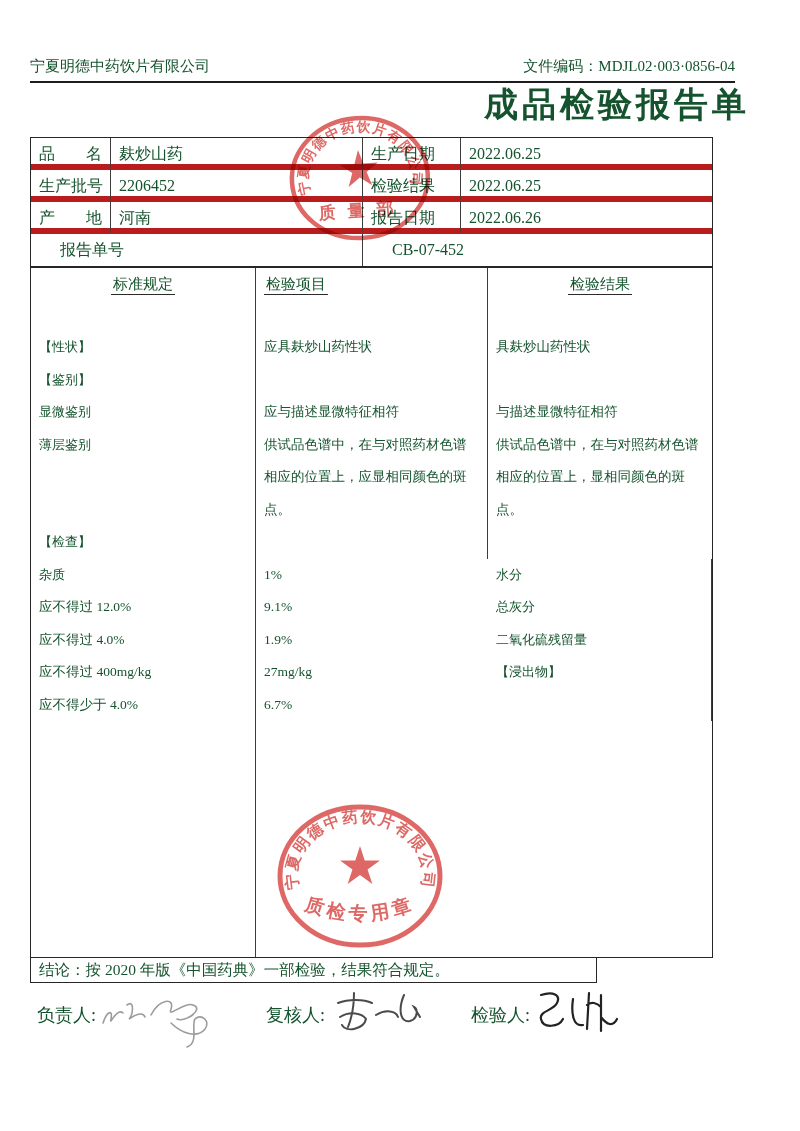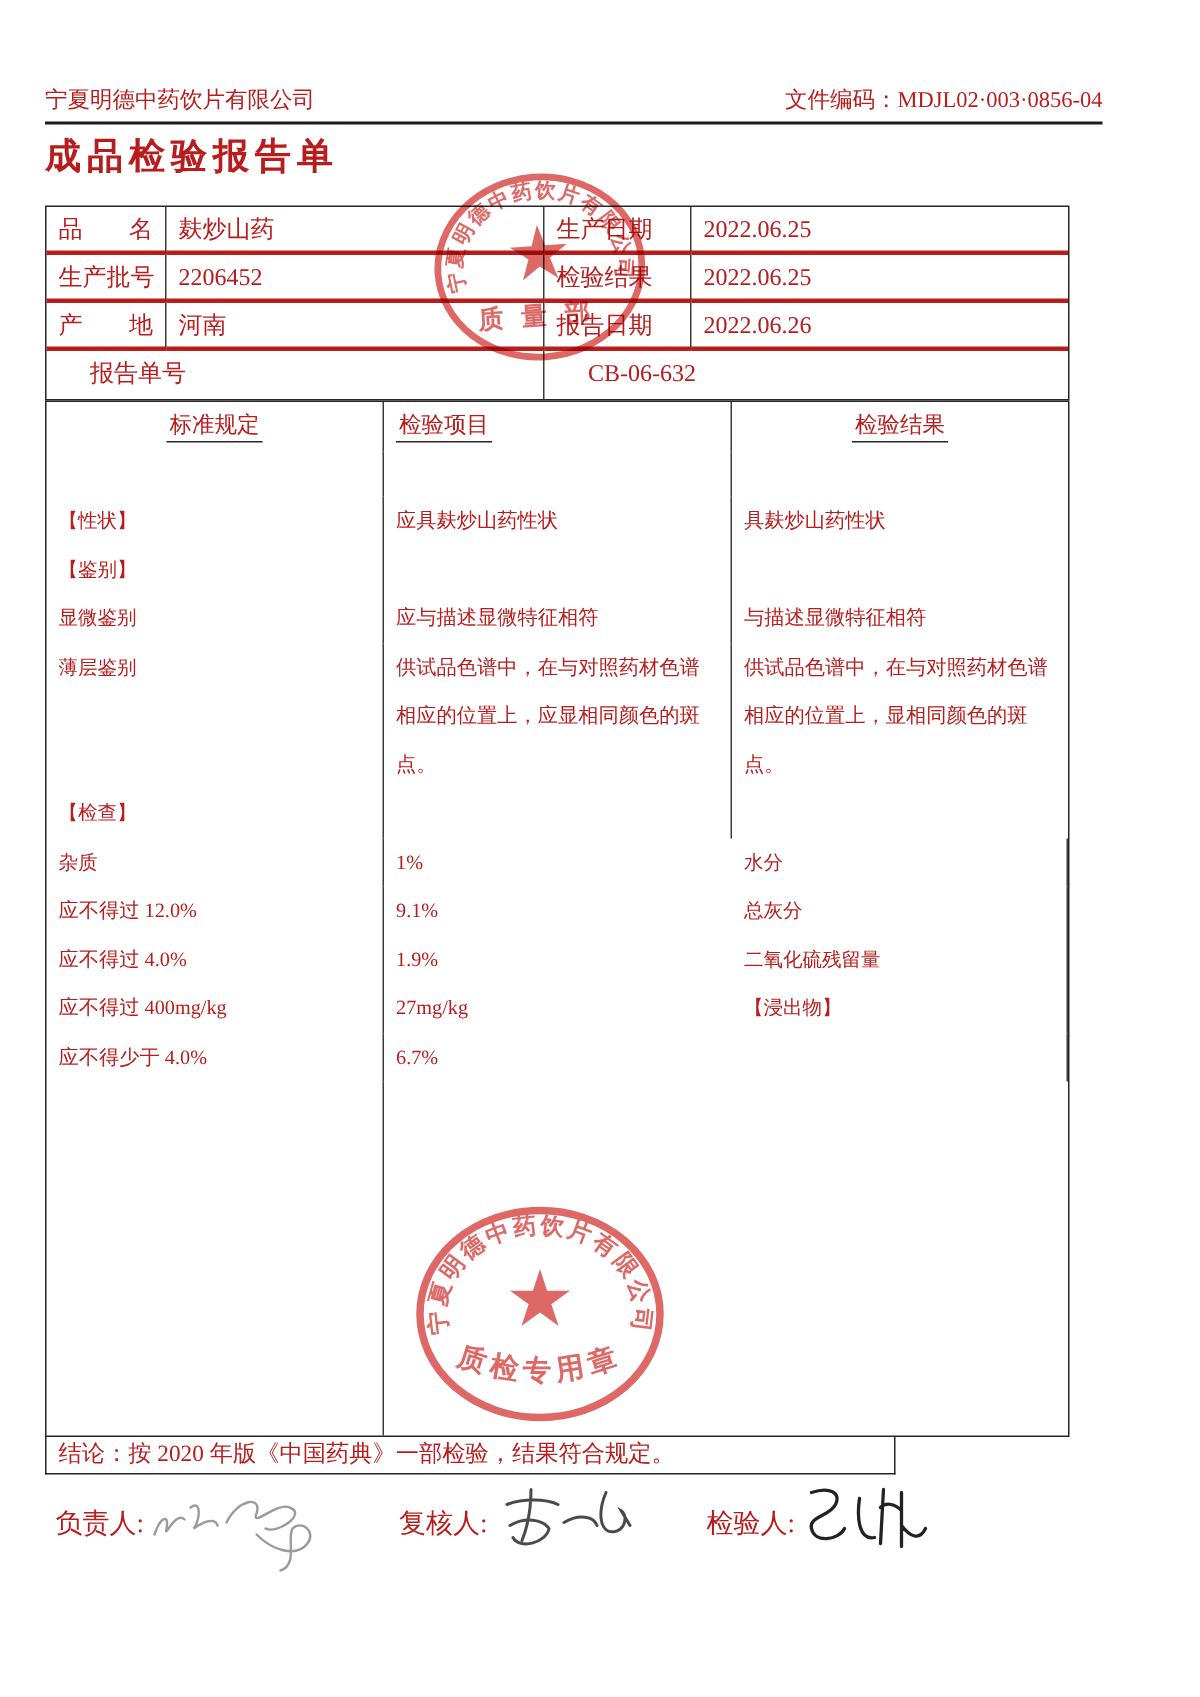--- a/index.html
+++ b/index.html
@@ -1,38 +1,38 @@
 <!DOCTYPE html>
 <html><head>
 <meta charset="utf-8">
 <style>
   html,body{margin:0;padding:0;background:#ffffff;}
   .page{
     position:relative;width:800px;height:1131px;background:#fff;overflow:hidden;
-    font-family:"Liberation Serif","DejaVu Serif",serif;color:#b91c1c;
+    font-family:"Liberation Serif","DejaVu Serif",serif;color:#14532d;
   }
   
   .hdr{
     position:absolute;left:30px;top:57px;width:705px;
     display:flex;justify-content:space-between;align-items:flex-end;
     font-size:15px;padding-bottom:5px;border-bottom:2px solid #1c1c1c;
   }
   .title{
-    position:absolute;left:30px;top:86px;width:720px;text-align:left;
-    font-size:24px;font-weight:bold;letter-spacing:4px;line-height:38px;
+    position:absolute;left:30px;top:86px;width:720px;text-align:right;
+    font-size:34px;font-weight:bold;letter-spacing:4px;line-height:38px;
   }
   
   .info-table{
     position:absolute;left:30px;top:137px;width:681px;
     display:grid;grid-template-columns:80px 252px 98px 251px;
     grid-auto-rows:32px;border:1px solid #262626;font-size:16px;
   }
   .info-table > div{line-height:31px;padding:0 8px;overflow:hidden;white-space:nowrap;}
   .bR{border-right:1px solid #3c3c3c;}
-  .bB{border-bottom:3px solid #b91c1c;}
+  .bB{border-bottom:6px solid #b91c1c;}
   .jlabel{text-align:justify;text-align-last:justify;}
   .span2{grid-column:span 2;margin-left:21px;}
   
   .insp{
     position:absolute;left:30px;top:267px;width:681px;height:689px;
     display:grid;grid-template-columns:225px 232px 224px;
     grid-template-rows:33px 30px repeat(10,auto) 1fr;
     border:1px solid #262626;font-size:13.5px;
   }
   .insp > div{padding:0 8px;line-height:32.5px;}
@@ -80,21 +80,21 @@
     <div class="bR bB">2206452</div>
     <div class="bR bB">检验结果</div>
     <div class="bB">2022.06.25</div>
 
     <div class="bR bB jlabel">产地</div>
     <div class="bR bB">河南</div>
     <div class="bR bB">报告日期</div>
     <div class="bB">2022.06.26</div>
 
     <div class="bR span2">报告单号</div>
-    <div class="span2">CB-06-632</div>
+    <div class="span2">CB-07-452</div>
   </div>
 
   <div class="insp">
     <div class="bR ihead center"><span>标准规定</span></div>
     <div class="bR ihead"><span>检验项目</span></div>
     <div class="ihead center"><span>检验结果</span></div>
 
     <div class="bR spacer"></div>
     <div class="bR spacer"></div>
     <div class="spacer"></div>

